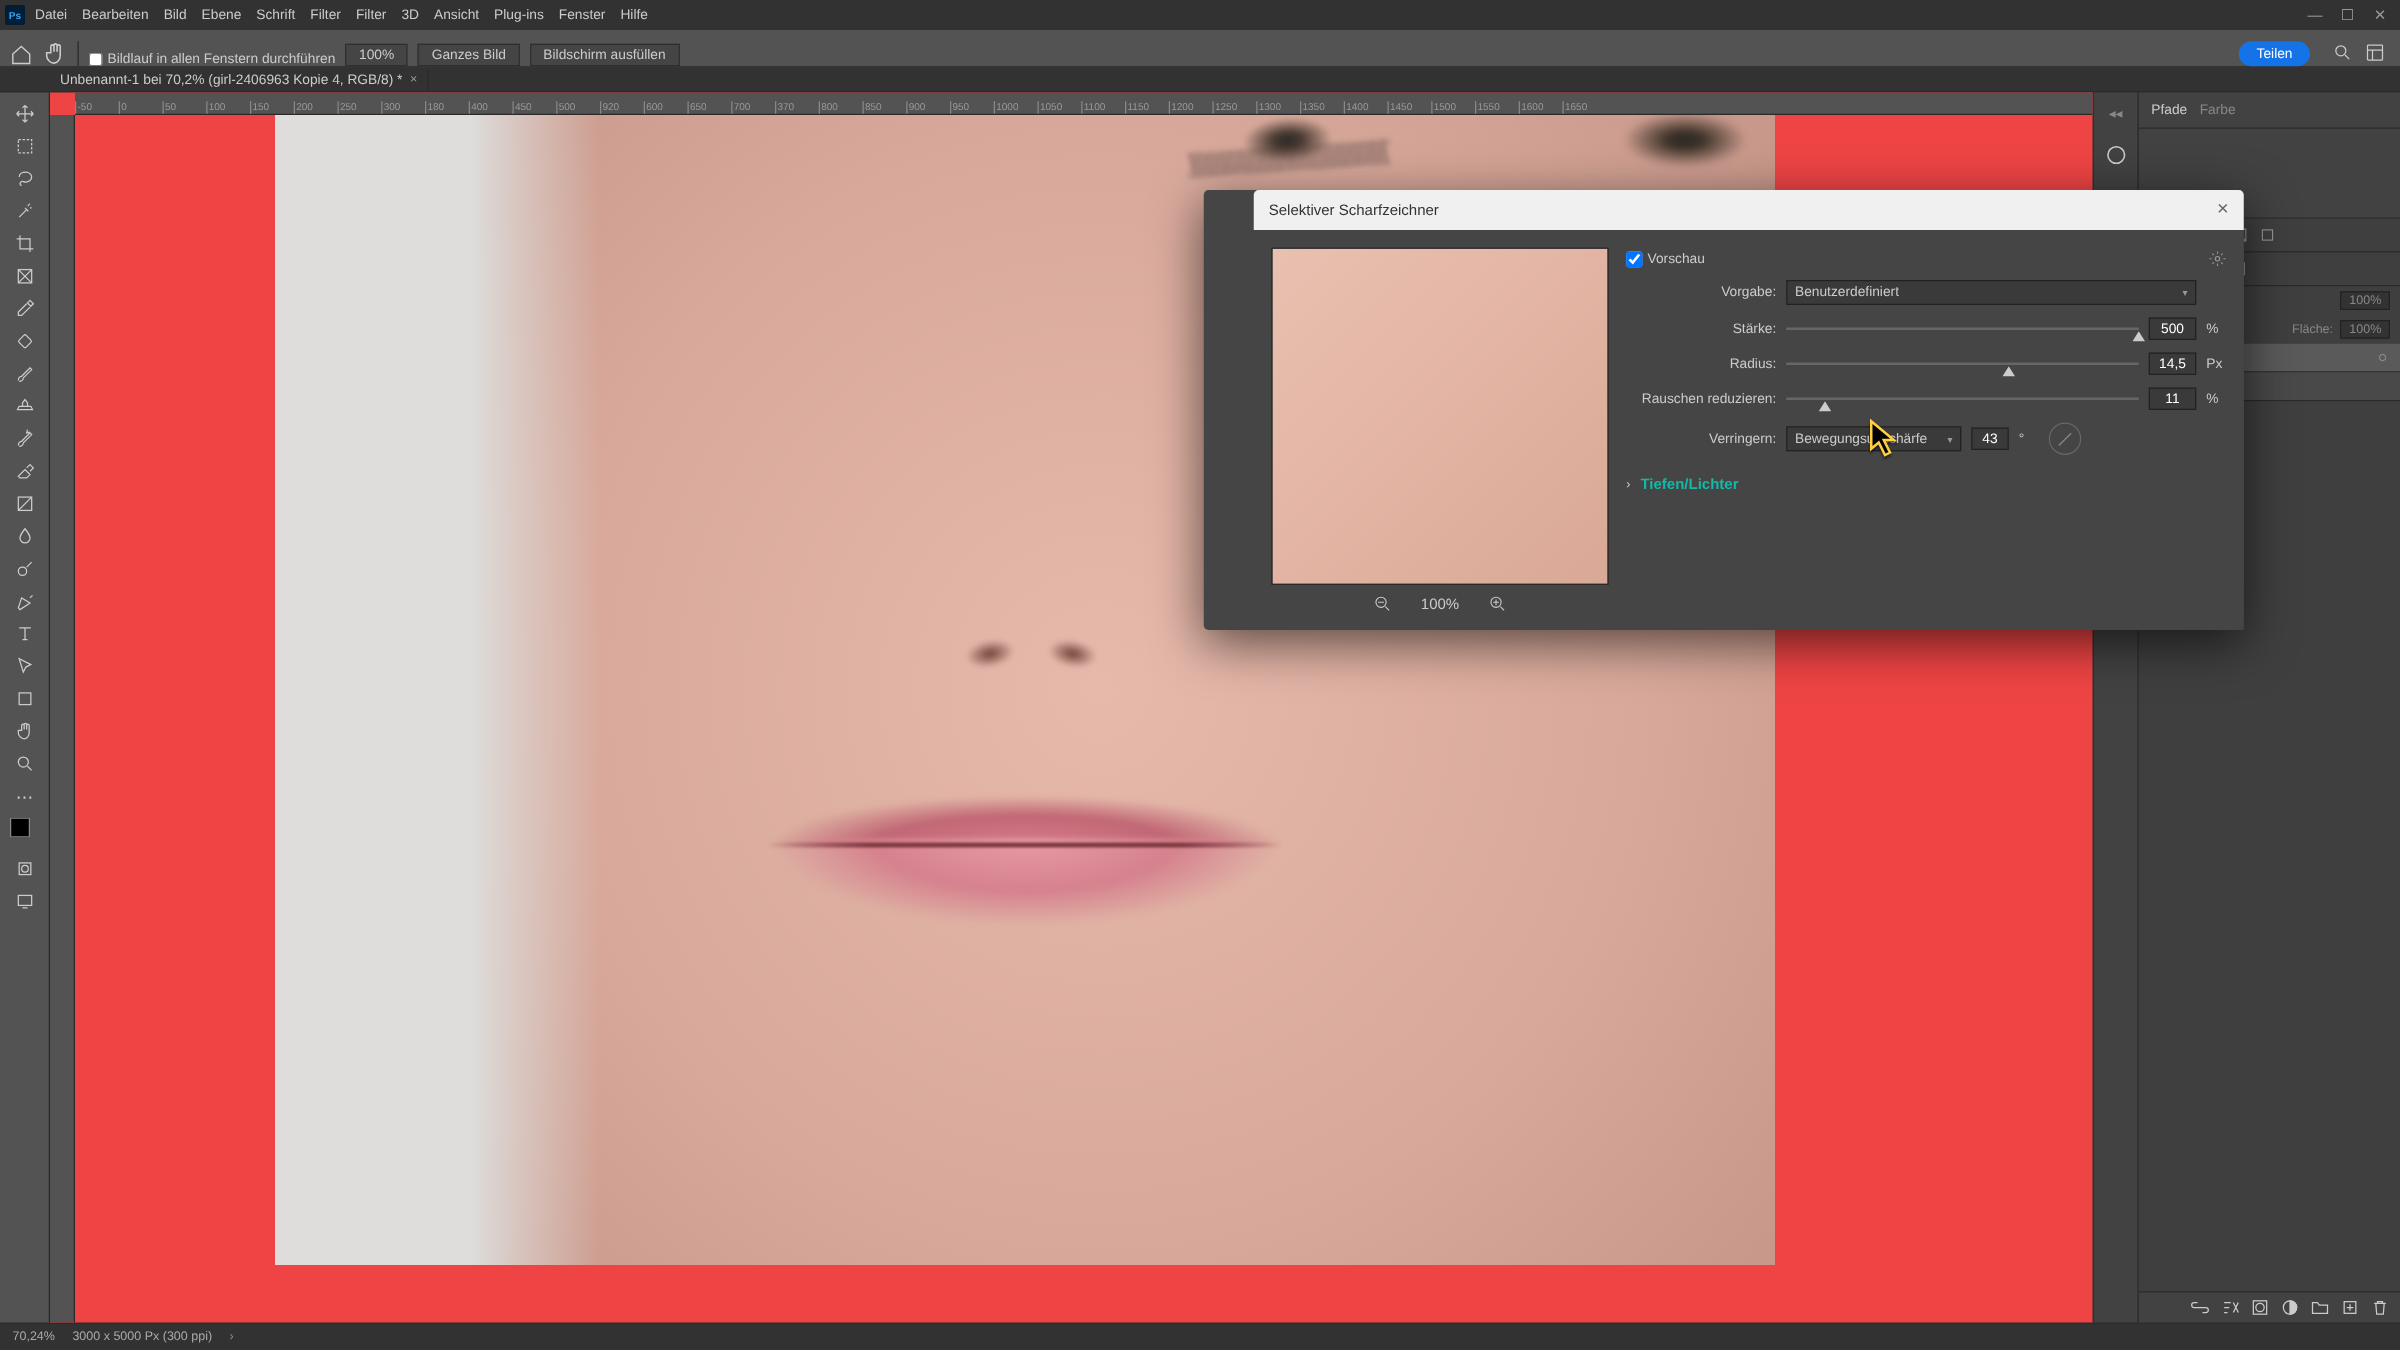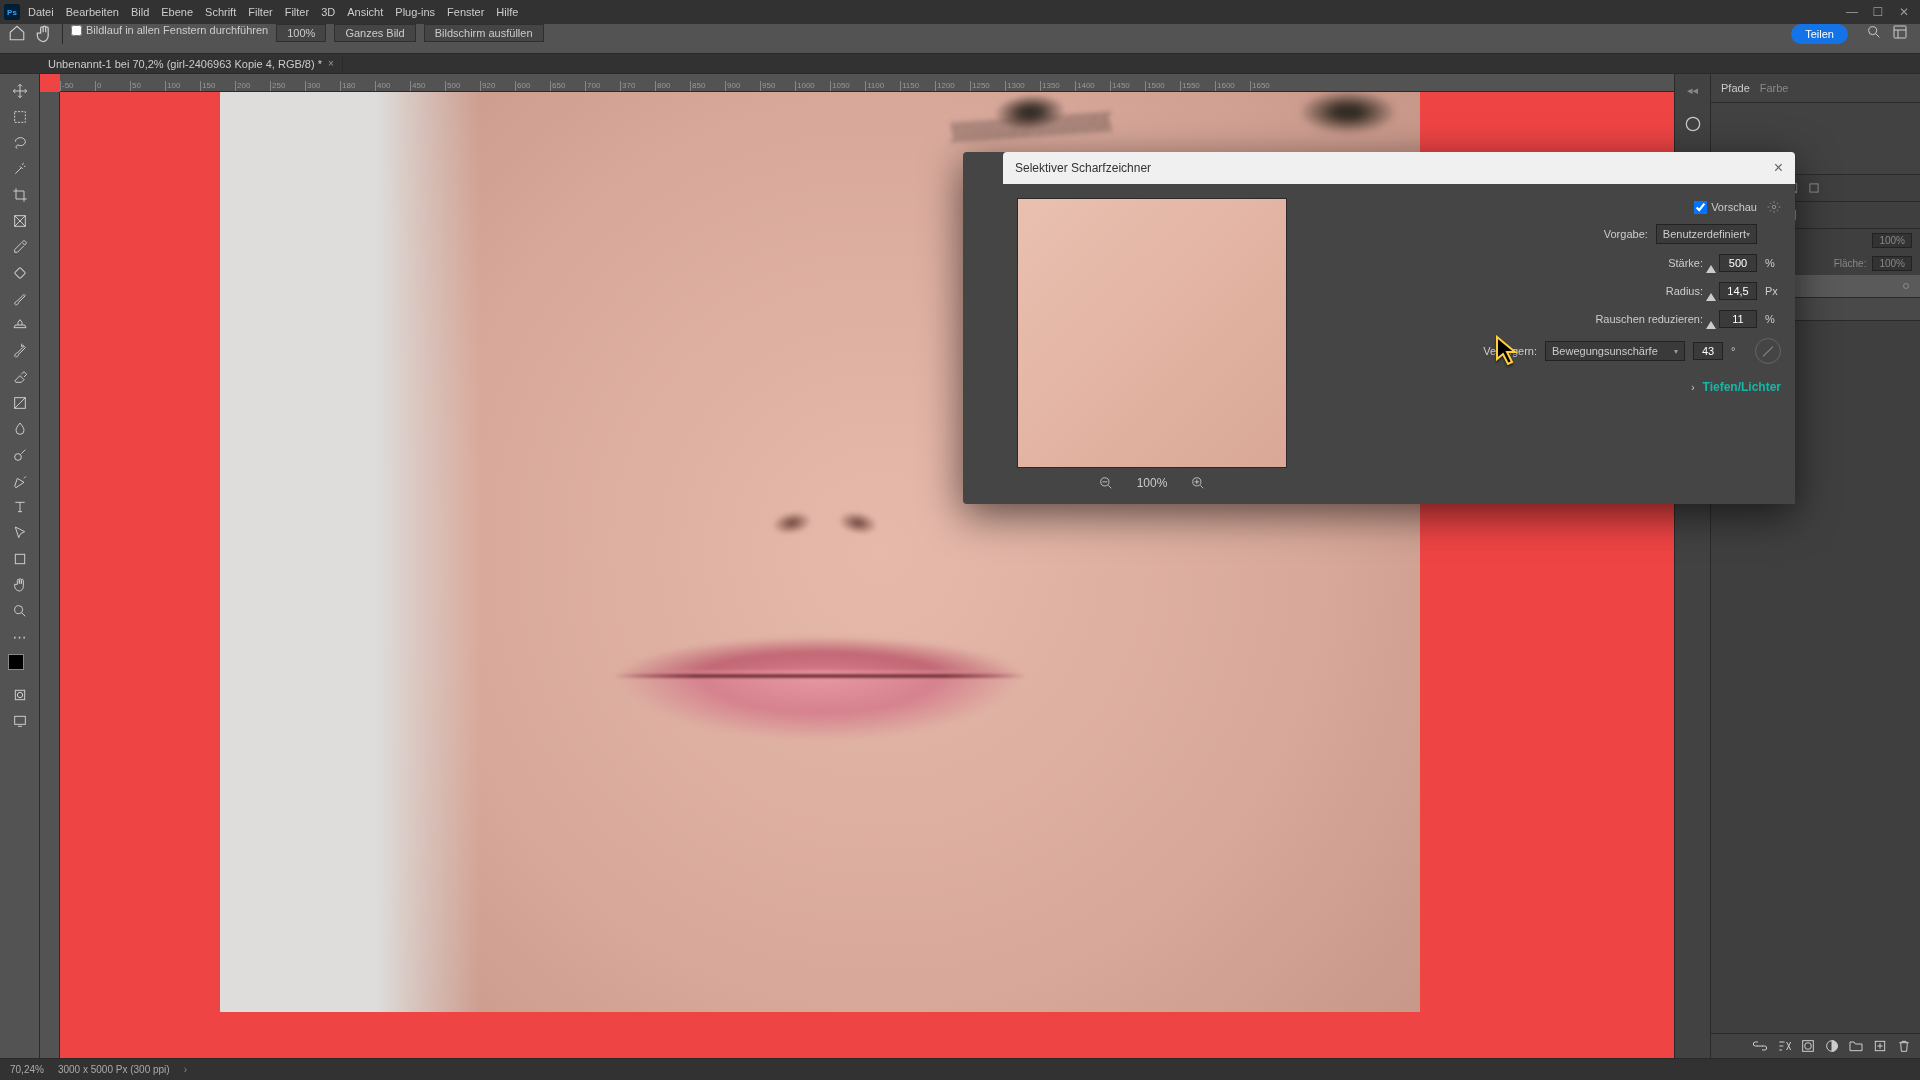--- a/index.html
+++ b/index.html
@@ -7,21 +7,21 @@
 
 
 .title-bar { height: 24px; background: #323232; display: flex; align-items: center; padding: 0 4px; justify-content: space-between; }
 .title-bar .ps-icon { width: 16px; height: 16px; background: #001e36; color: #31a8ff; display: flex; align-items: center; justify-content: center; font-size: 8px; font-weight: bold; margin-right: 8px; border-radius: 2px; }
 .menu-bar { display: flex; gap: 12px; }
 .menu-bar span { color: #ccc; cursor: default; }
 .window-ctrls { margin-left: auto; display: flex; gap: 14px; padding-right: 6px; }
 .window-ctrls div { width: 12px; height: 12px; cursor: pointer; color: #999; font-size: 12px; display: flex; align-items: center; justify-content: center; }
 
 
-.options-bar { height: 30px; background: #535353; display: flex; align-items: flex-start; padding: 0 8px; gap: 8px; border-bottom: 1px solid #2a2a2a; }
+.options-bar { height: 30px; background: #535353; display: flex; align-items: flex-end; padding: 0 8px; gap: 8px; border-bottom: 1px solid #2a2a2a; }
 .options-bar .home-icon { width: 18px; height: 18px; }
 .options-bar .hand-icon { width: 20px; height: 20px; color: #ccc; }
 .options-bar .check-row { display: flex; align-items: center; gap: 4px; }
 .options-bar input[type=checkbox] { width: 11px; height: 11px; }
 .opt-btn { background: #454545; border: 1px solid #2f2f2f; padding: 2px 10px; color: #ccc; font-size: 11px; }
 .teilen { background: #1473e6; color: #fff; border: none; padding: 4px 14px; border-radius: 12px; font-size: 11px; margin-left: auto; }
 .top-icons { display: flex; gap: 10px; margin-left: 10px; margin-right: 4px; }
 
 
 .doc-tab-bar { height: 20px; background: #323232; display: flex; align-items: center; padding-left: 40px; border-bottom: 1px solid #2a2a2a; }
@@ -88,21 +88,21 @@
 
 .dialog { position: absolute; left: 963px; top: 152px; width: 832px; background: #454545; border-radius: 4px; box-shadow: 0 10px 40px rgba(0,0,0,.6); z-index: 50; padding-left: 40px; }
 .dialog-title { height: 32px; display: flex; align-items: center; padding: 0 12px; color: #ddd; background: #f0f0f0; color:#333; border-radius: 4px 4px 0 0;}
 .dialog-title .title-text { font-size: 12px; color:#333;}
 .dialog-title .close { margin-left: auto; font-size: 16px; color: #666; cursor: pointer;}
 .dialog-body { display: flex; padding: 14px; gap: 14px; background:#454545;}
 .preview-col { display:flex; flex-direction:column; }
 .preview { width: 270px; height: 270px; background: linear-gradient(135deg, #e9c0b0 0%, #e3b4a3 50%, #d9a896 100%); border:1px solid #2a2a2a;}
 .zoom-row { display:flex; justify-content:center; gap: 24px; margin-top:8px; font-size: 12px; color:#ccc; align-items:center;}
 .zoom-row .zico { width:14px; height:14px; }
-.controls-col { flex: 1; display:flex; flex-direction: column; gap: 10px; padding-top: 2px; align-items: flex-end;}
+.controls-col { flex: 1; display:flex; flex-direction: column; gap: 10px; padding-top: 2px;}
 .row { display: flex; align-items: center; gap: 8px; }
 .row .lbl { width: 120px; text-align: right; color:#ccc; font-size: 11px;}
 .row .track { flex:1; height: 2px; background:#666; position: relative;}
 .row .thumb { position:absolute; top:3px; width:10px; height:12px; transform:translateX(-50%);}
 .row .thumb svg { display:block;}
 .row .val { width: 38px; height: 18px; background:#3a3a3a; border:1px solid #222; color:#fff; font-size:11px; text-align:center; line-height:16px;}
 .row .unit { width: 16px; color:#ccc; font-size:11px;}
 .row .sel { flex:1; height: 20px; background:#3a3a3a; border:1px solid #222; color:#ccc; font-size:11px; padding: 0 6px; display:flex; align-items:center; justify-content:space-between;}
 .row .chev { font-size: 8px; color:#999;}
 .radio-circ { width: 26px; height: 26px; border:1px solid #666; border-radius:50%; display:flex; align-items:center; justify-content:center; }

